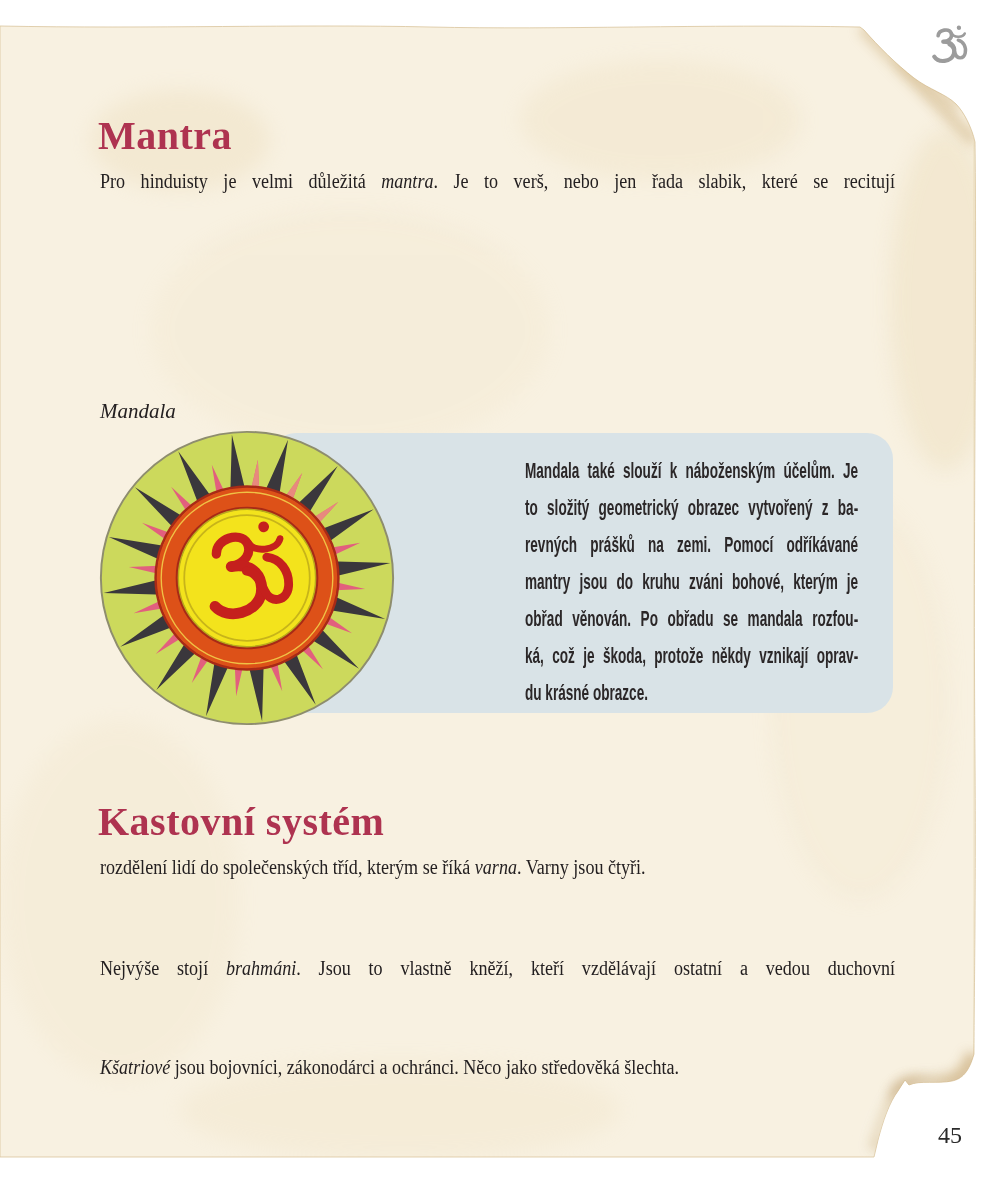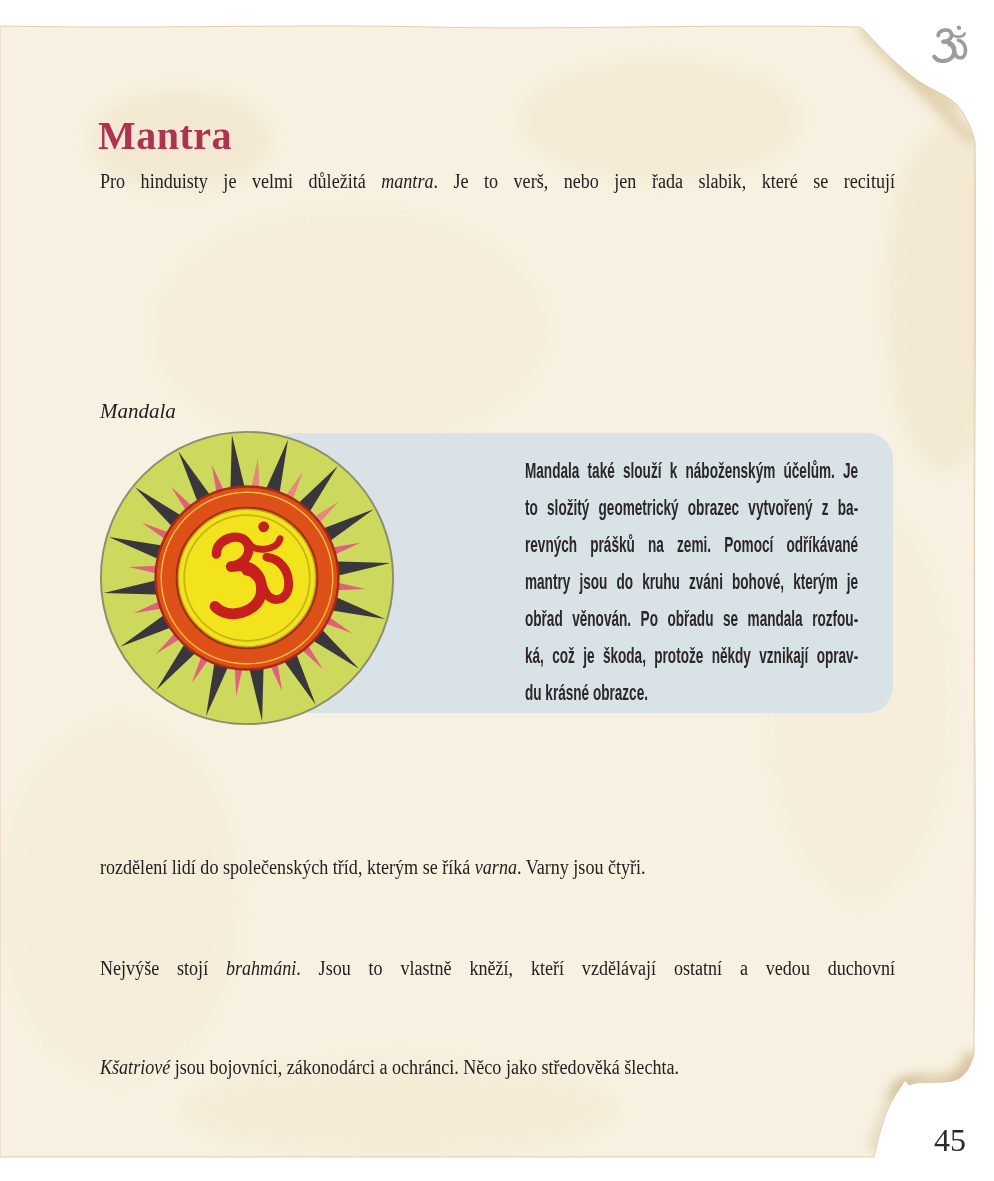--- a/index.html
+++ b/index.html
@@ -53,21 +53,21 @@
   
   .om-strokes path{fill:none; stroke-linecap:round; stroke-linejoin:round;}
   .om-red path{stroke:var(--omred,#c5201d);}
   .om-red .om-dot{fill:var(--omred,#c5201d);}
   .om-gray path{stroke:var(--omgray,#9c9c9c);}
   .om-gray .om-dot{fill:var(--omgray,#9c9c9c);}
   .corner-om{position:absolute; left:929px; top:24px; width:40px; height:45px; transform:rotate(4deg);}
   
   .page-num{
     position:absolute; left:928px; top:1122px; width:44px; text-align:center;
-    font-size:32px; color:var(--pagenum,#2a2a2a);
+    font-size:24px; color:var(--pagenum,#2a2a2a);
   }
 </style>
 </head>
 <body>
 
 <div class="canvas">
 
   <svg class="backdrop" width="994" height="1181" viewBox="0 0 994 1181">
     <defs>
       <filter id="b3" x="-50%" y="-50%" width="200%" height="200%">
@@ -163,20 +163,21 @@
       </g>
     <g class="om-strokes om-red" transform="rotate(-5) translate(-50,-58)">
       <path d="M21 31 C22 15 47 10 53 22 C58 33 49 43 35 45" stroke-width="9.5"></path>
       <path d="M35 45 C58 43 67 58 63 75 C58 94 27 100 15 84" stroke-width="11"></path>
       <path d="M50 51 C60 53 63 63 67 73 C72 87 89 85 91.5 70 C94 54 85 41 72 38.5" stroke-width="9"></path>
       <path d="M55 23 C59 33 83 33 87 21" stroke-width="7"></path>
       <circle cx="71.5" cy="7.5" r="5.5" class="om-dot"></circle>
     </g>
   </svg>
 
+  <h1 class="sec-heading" id="h-caste">Kastovní systém</h1>
   <div class="para" id="para-caste1">
       <div class="tline"><span></span></div>
       <div class="tline tlast"><span>rozdělení lidí do společenských tříd, kterým se říká </span><i>varna</i><span>. Varny jsou čtyři.</span></div>
     </div>
   <div class="para" id="para-caste2">
       <div class="tline"><span>Nejvýše stojí </span><i>brahmáni</i><span>. Jsou to vlastně kněží, kteří vzdělávají ostatní a vedou duchovní</span></div>
       <div class="tline tlast"><span></span></div>
     </div>
   <div class="para" id="para-caste3">
       <div class="tline tlast"><i>Kšatriové</i><span> jsou bojovníci, zákonodárci a ochránci. Něco jako středověká šlechta.</span></div>

